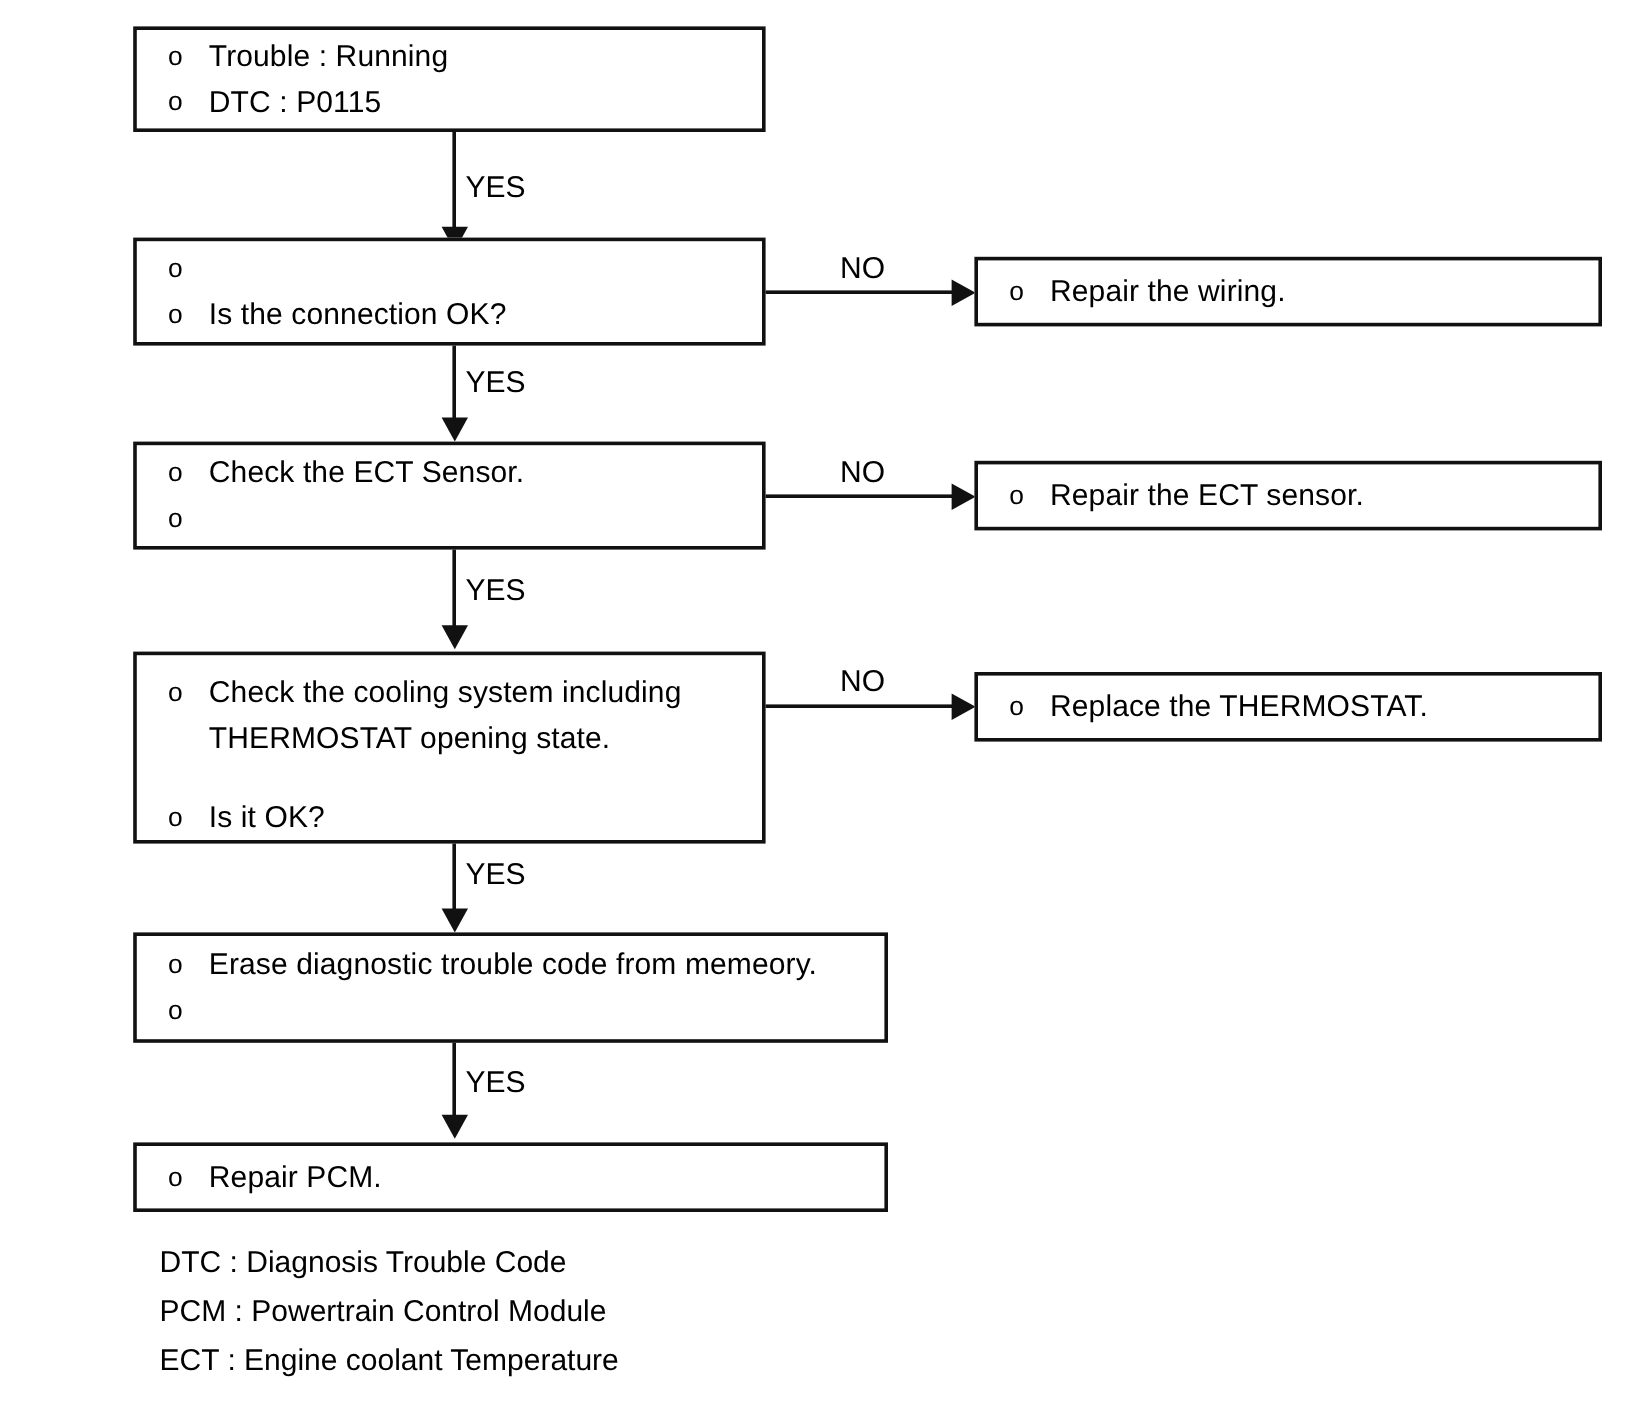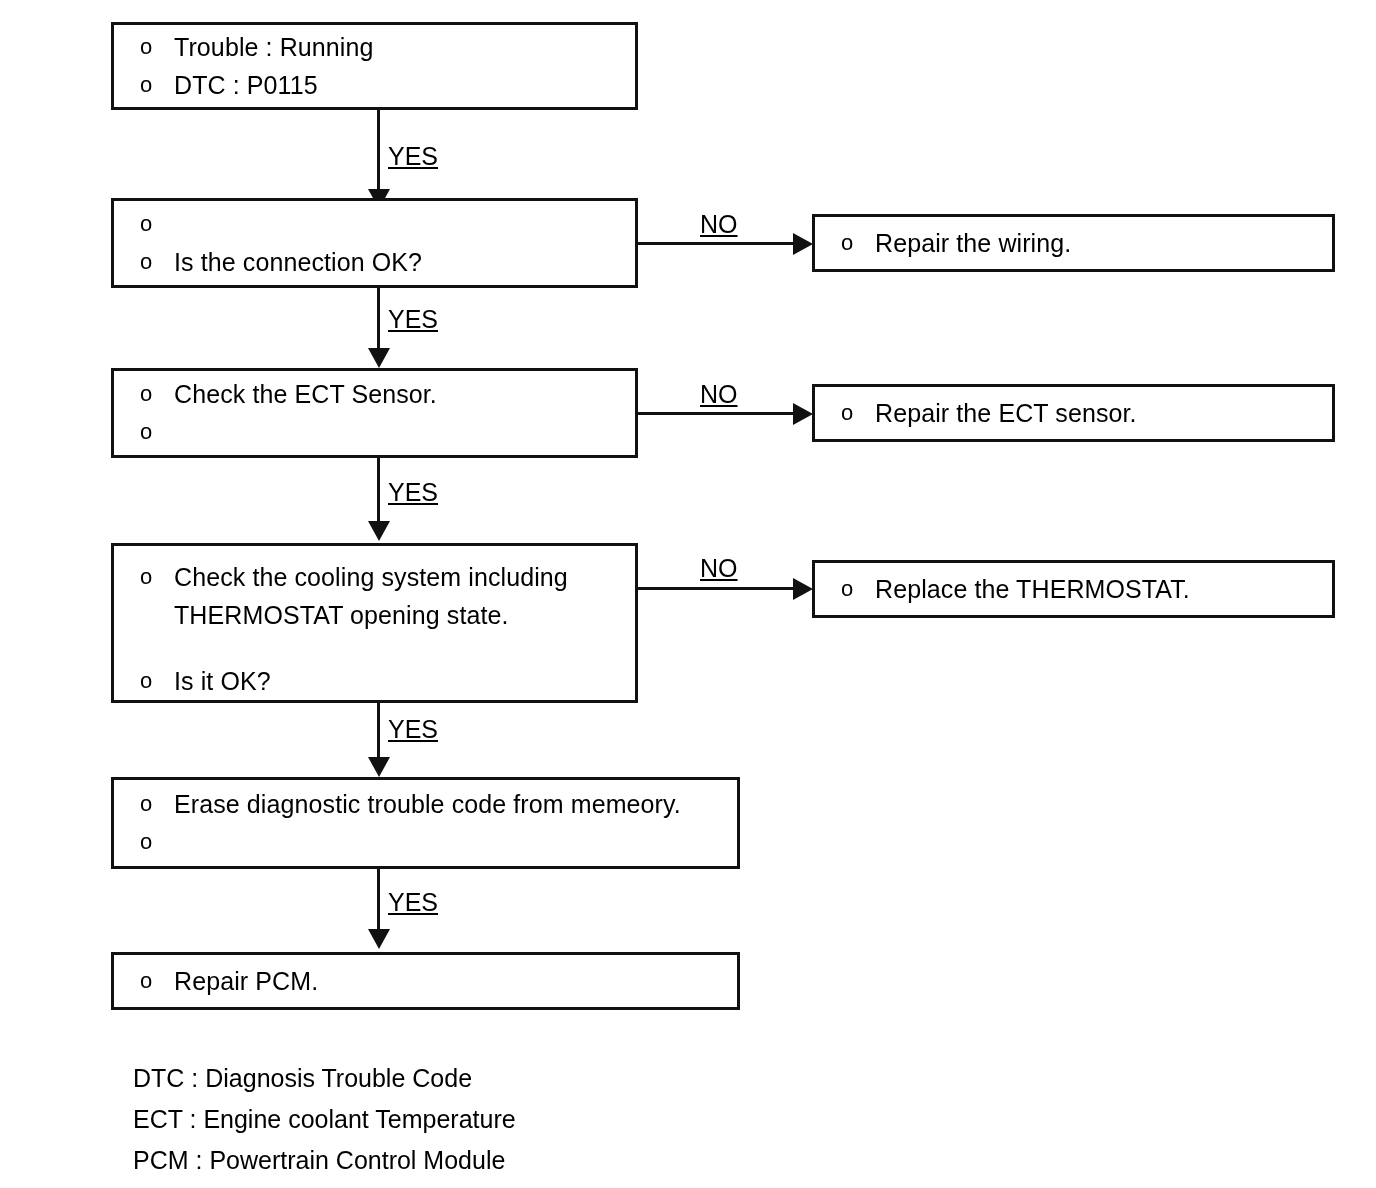--- a/index.html
+++ b/index.html
@@ -82,21 +82,20 @@
     height: 0;
     border-top: 11px solid transparent;
     border-bottom: 11px solid transparent;
     border-left: 20px solid #111111;
   }
   .edge-label {
     position: absolute;
     font-size: 25px;
     line-height: 28px;
     white-space: nowrap;
-    text-decoration: underline;
   }
   .legend {
     position: absolute;
     font-size: 25px;
     line-height: 41px;
     white-space: nowrap;
   }
   .legend div { display: block; }
 </style>
 </head>
@@ -231,19 +230,19 @@
 
   <div class="box" style="left:111px; top:952px; width:629px; height:58px;">
     <div class="lines">
       <div class="bullet-line">
         <span class="bullet">o</span>
         <span class="txt">Repair PCM.</span>
       </div>
     </div>
   </div>
 
-  <div class="legend" style="left:133px; top:1058px;">
+  <div class="legend" style="left:133px; top:1032px;">
     <div>DTC : Diagnosis Trouble Code</div>
+    <div>PCM : Powertrain Control Module</div>
     <div>ECT : Engine coolant Temperature</div>
-    <div>PCM : Powertrain Control Module</div>
   </div>
 
 </div>
 
 </body></html>

